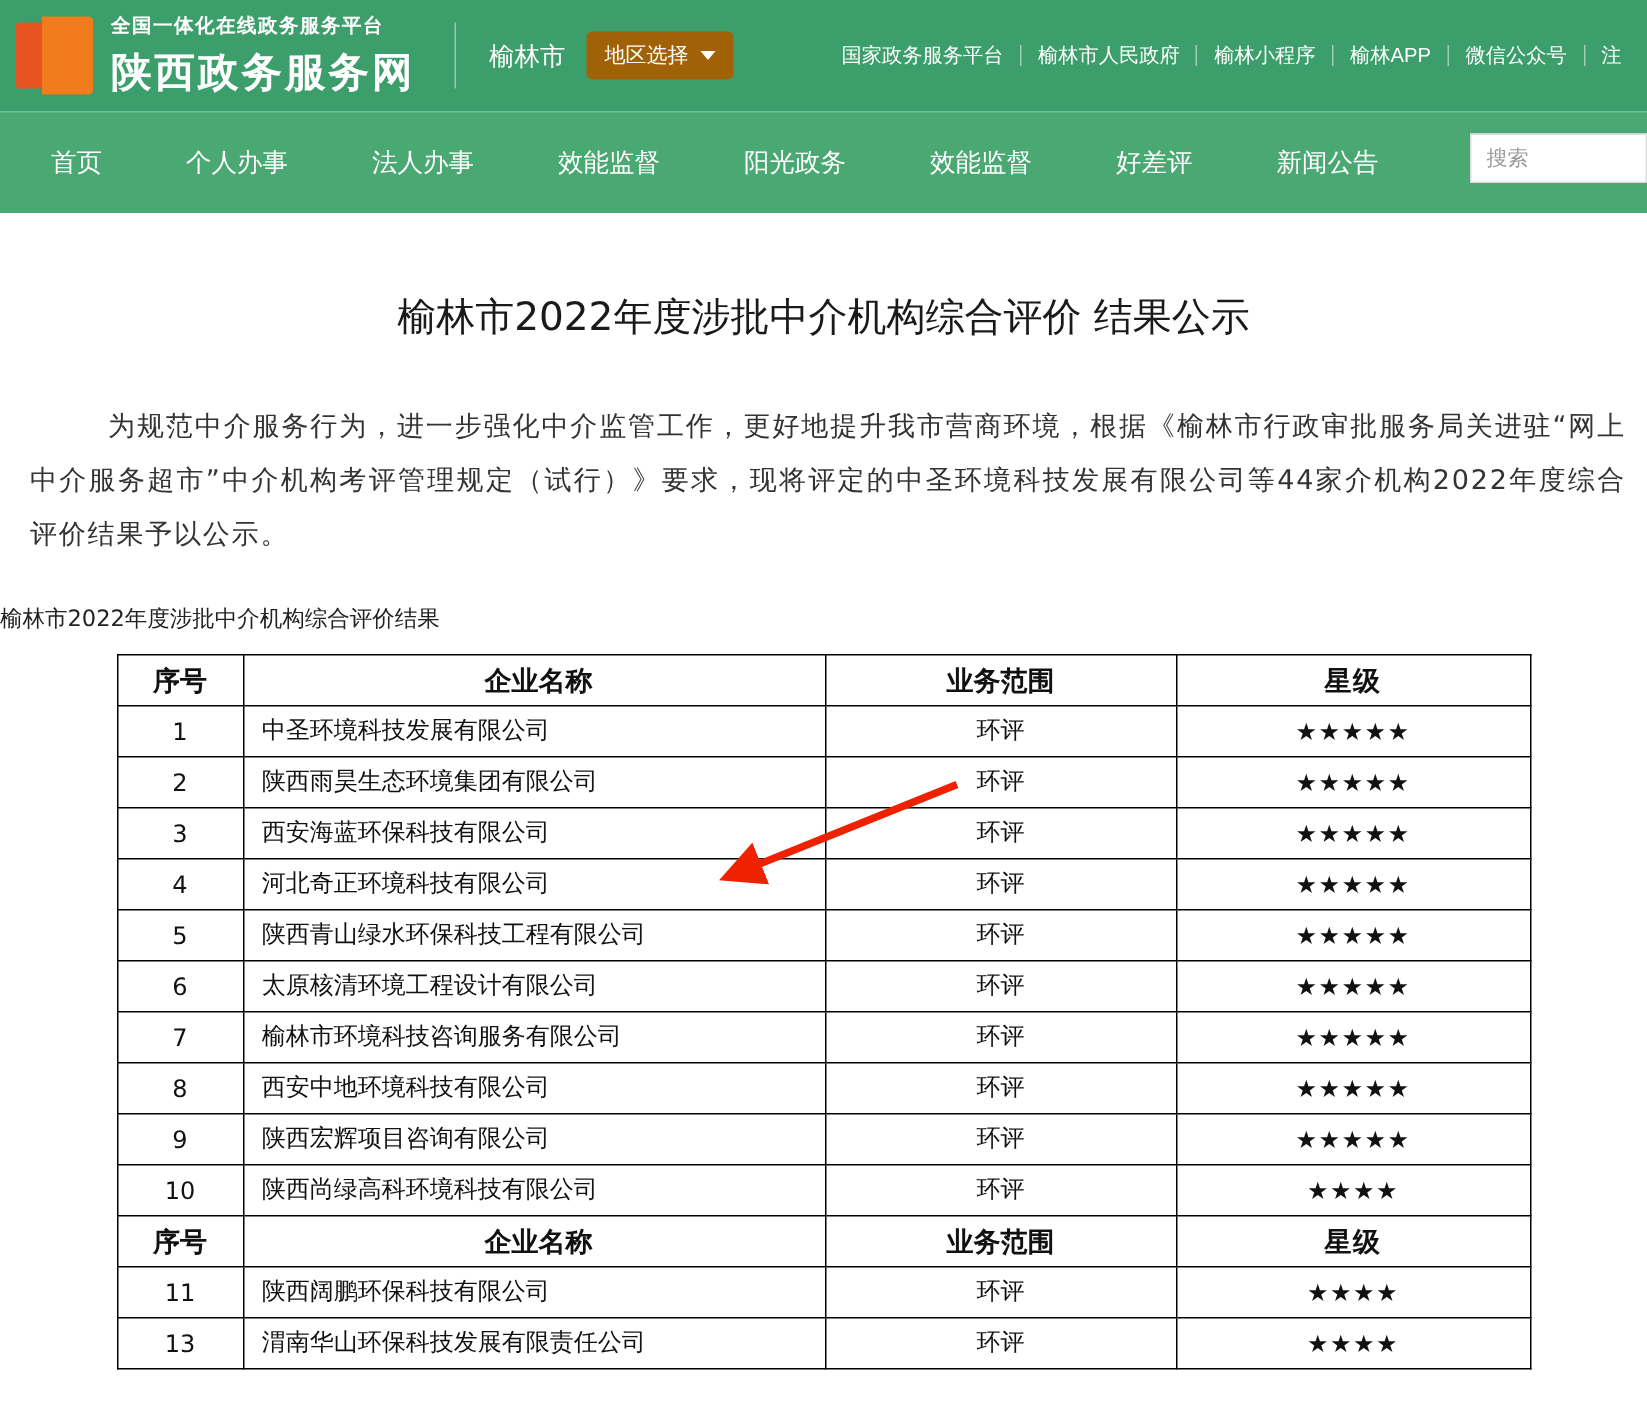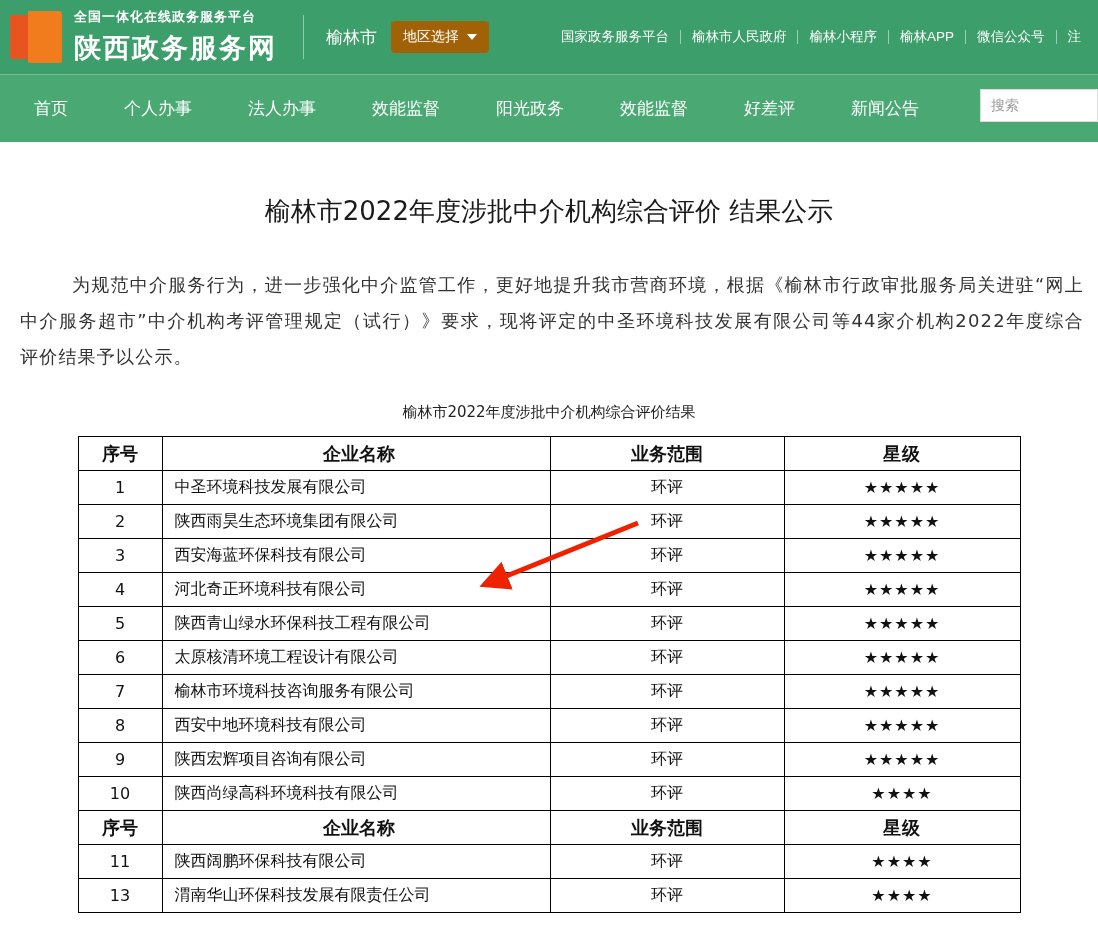--- a/index.html
+++ b/index.html
@@ -150,21 +150,21 @@
     font-size: 18px;
     color: #333333;
     line-height: 2.0;
     letter-spacing: 1.2px;
     padding: 0 14px 0 20px;
     text-align: justify;
     font-family: "DejaVu Sans", sans-serif;
   }
   .doc-para .indent { display: inline-block; width: 52px; }
   .table-caption {
-    text-align: center;
+    text-align: left;
     font-size: 15px;
     color: #222;
     margin: 28px 0 14px 0;
     font-family: "DejaVu Sans", sans-serif;
   }
   table.result {
     border-collapse: collapse;
     margin: 0 auto;
     width: 942px;
     table-layout: fixed;

